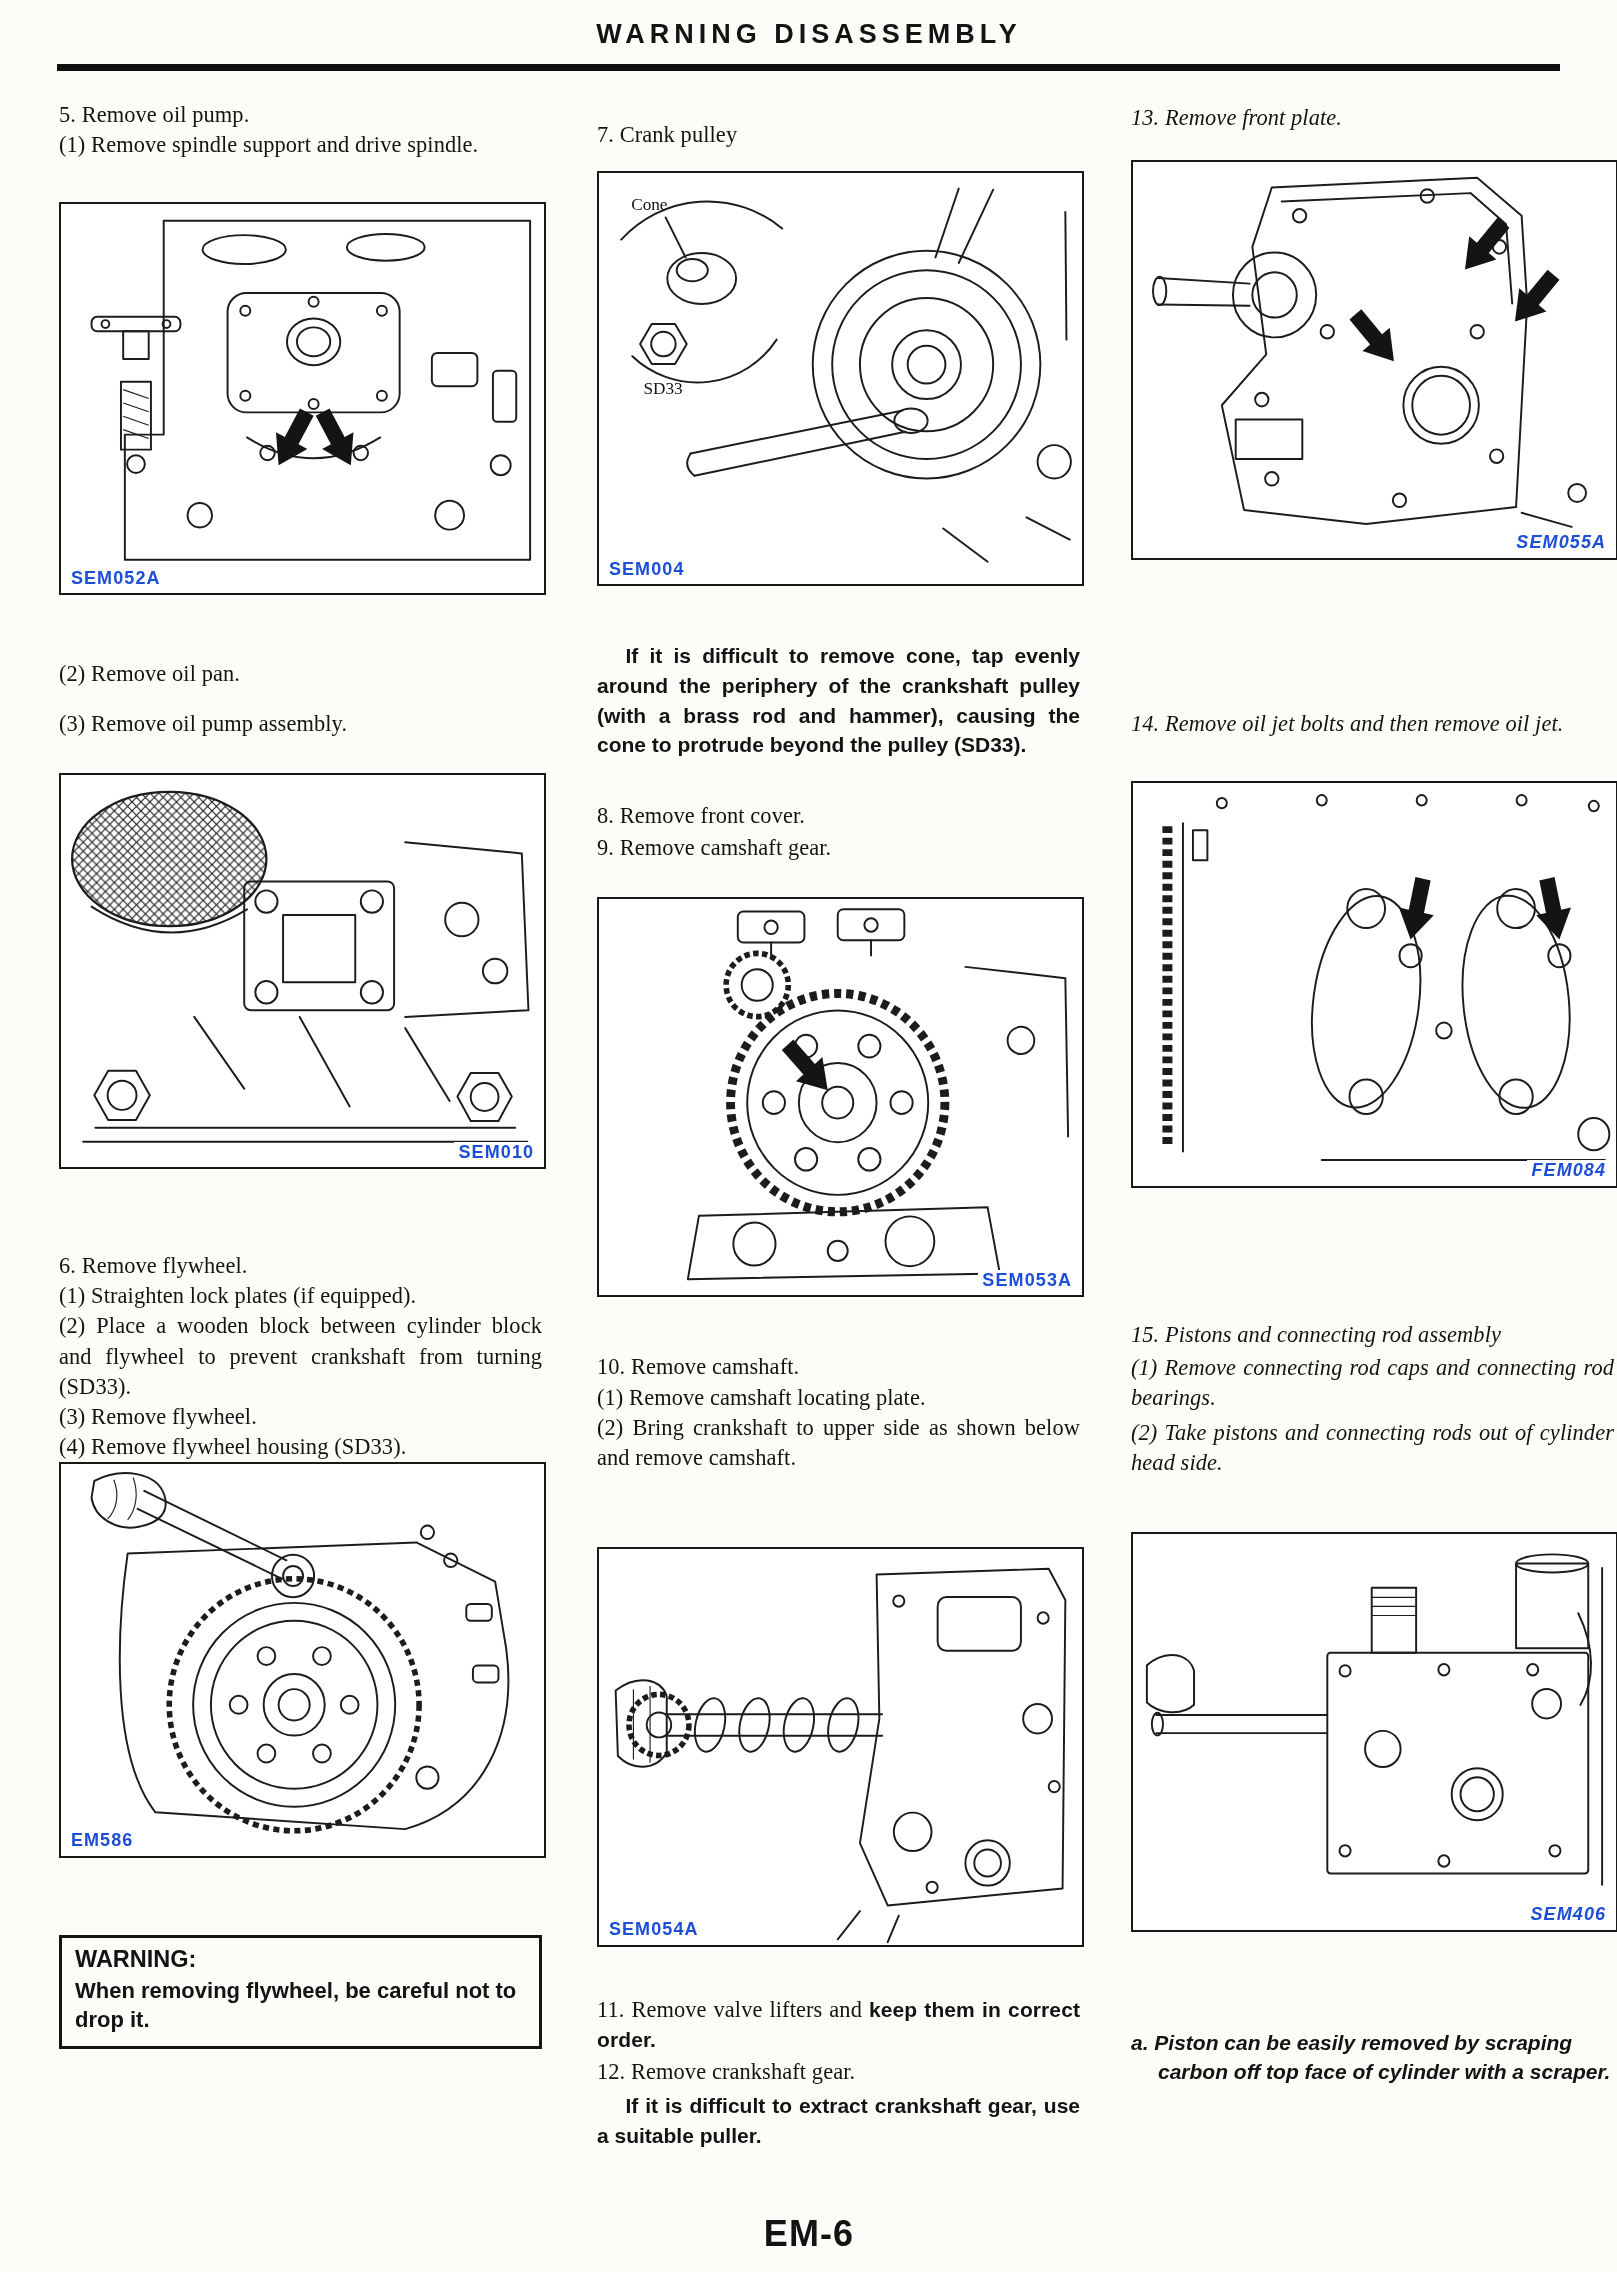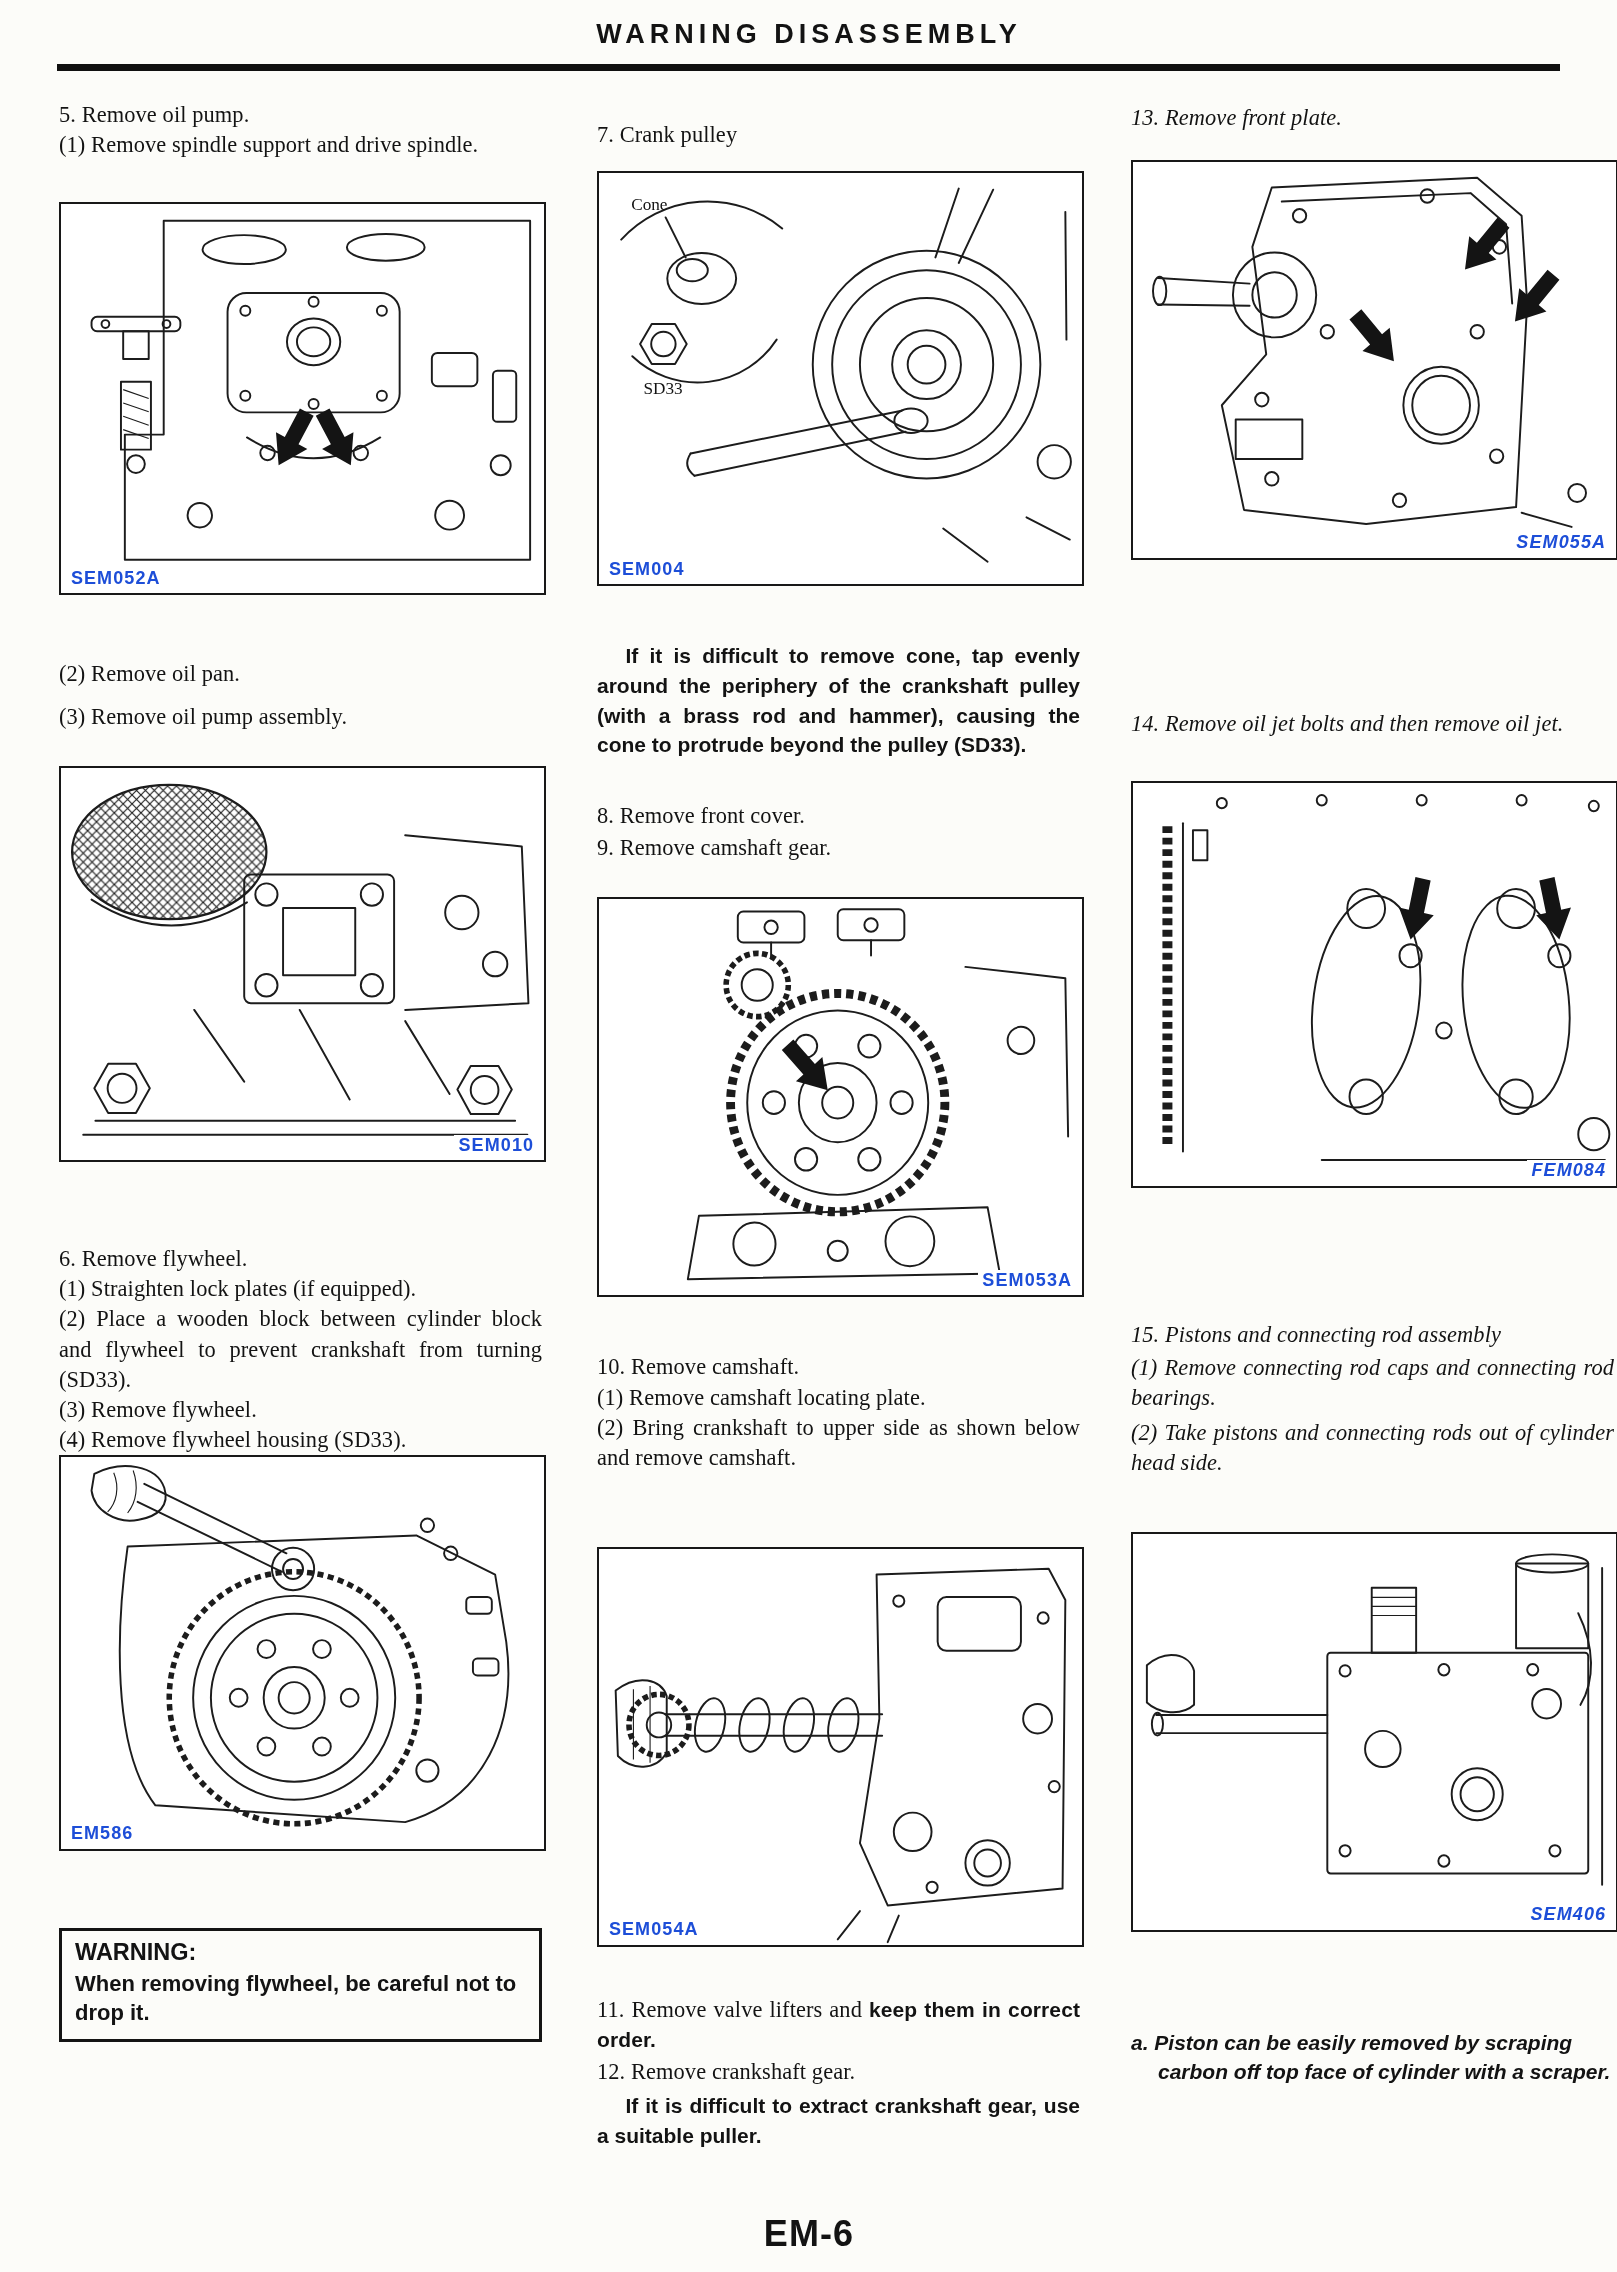--- a/index.html
+++ b/index.html
@@ -93,21 +93,21 @@
         <rect class="ln" x="668" y="268" width="82" height="60" rx="10"></rect>
         <rect class="ln" x="778" y="300" width="42" height="92" rx="8"></rect>
         <circle class="ln" cx="700" cy="560" r="26"></circle>
           <circle class="ln" cx="792" cy="470" r="18"></circle>
         <circle class="ln" cx="250" cy="560" r="22"></circle>
       </svg>
       <span class="figlabel fl-left">SEM052A</span>
     </div>
 
     <p class="txt" style="margin-top:64px">(2) Remove oil pan.</p>
-    <p class="txt" style="margin-top:13px">(3) Remove oil pump assembly.</p>
+    <p class="txt" style="margin-top:20px">(3) Remove oil pump assembly.</p>
 
     <div class="figure" style="margin-top:34px;height:392px">
       <svg viewBox="0 0 870 700" preserveAspectRatio="none">
         <defs>
           <pattern id="mesh" width="16" height="16" patternUnits="userSpaceOnUse">
             <path d="M0,16 L16,0 M0,0 L16,16" stroke="#1c1c1c" stroke-width="2" fill="none"></path>
           </pattern>
         </defs>
         <ellipse cx="195" cy="150" rx="175" ry="120" fill="url(#mesh)" stroke="#1c1c1c" stroke-width="4"></ellipse>
         <path class="ln" d="M55,235 Q195,325 335,240"></path>

